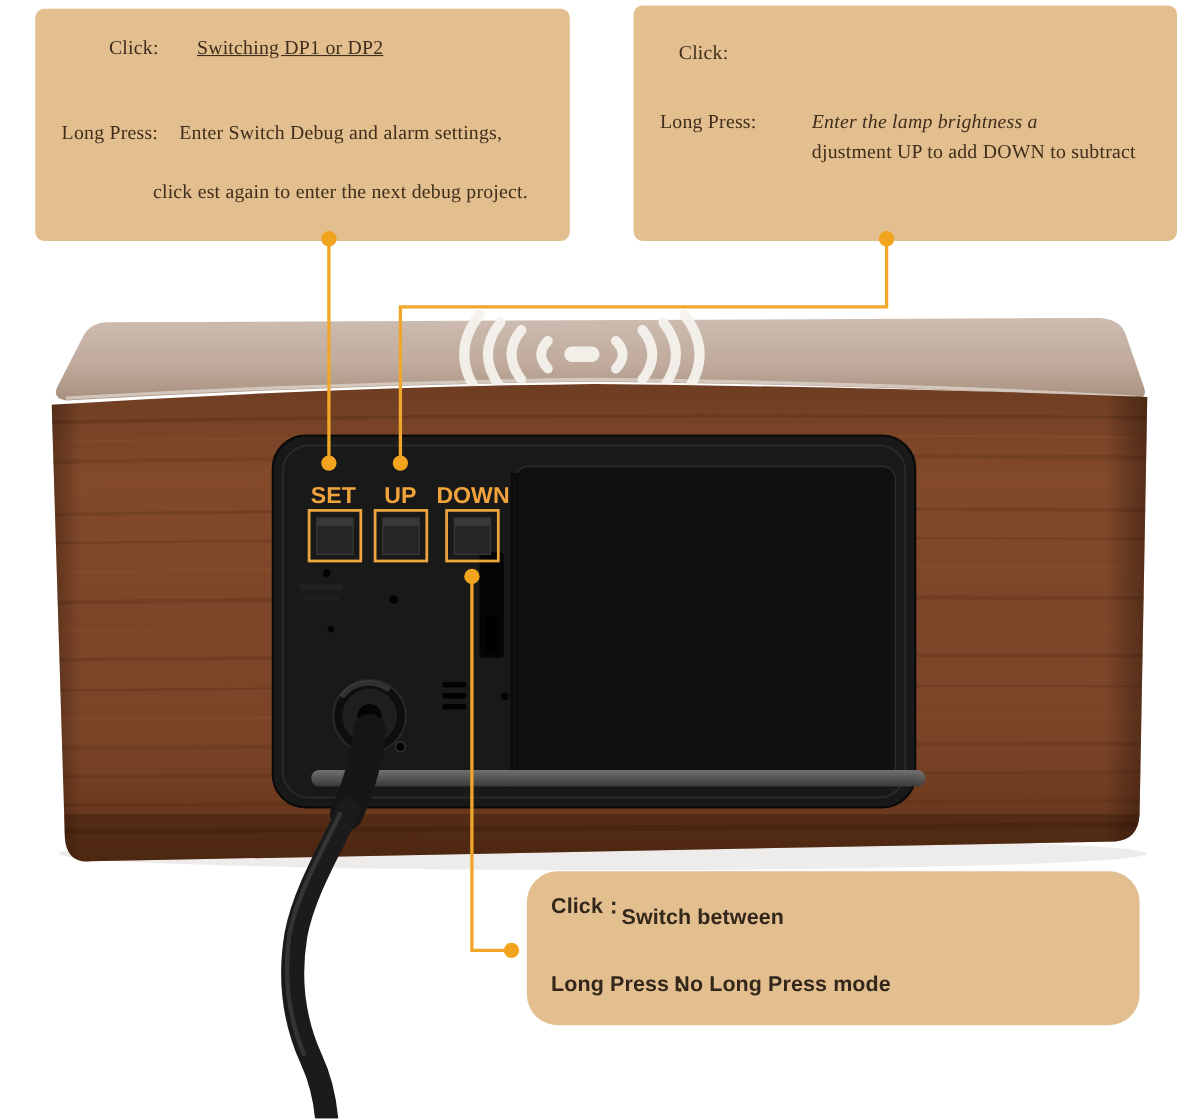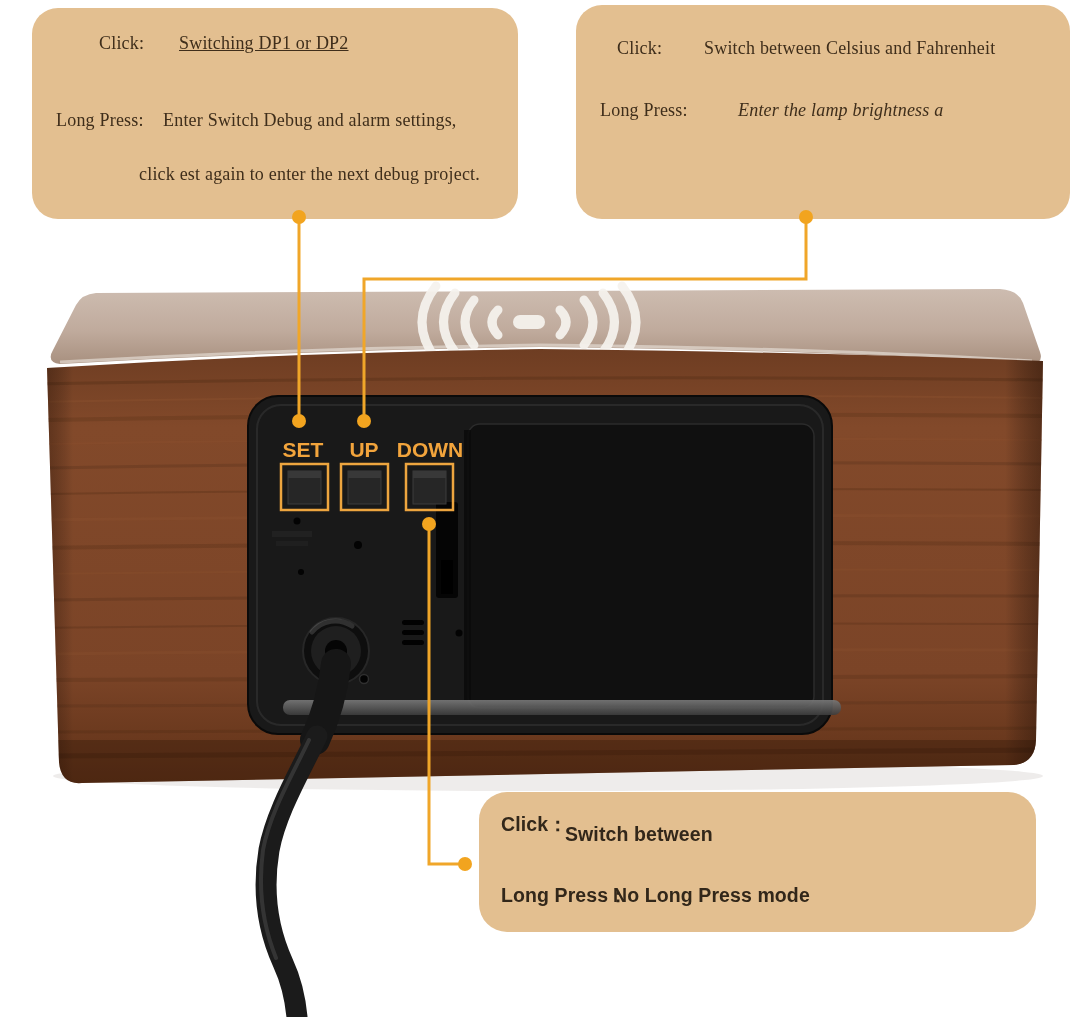--- a/index.html
+++ b/index.html
@@ -1,21 +1,21 @@
 <!DOCTYPE html>
 <html><head>
 <meta charset="utf-8">
 <style>
   html,body { margin:0; padding:0; background:#ffffff; }
   .stage {
     position:relative; width:1079px; height:1017px; background:#ffffff;
     overflow:hidden; font-family:"Liberation Serif", serif;
   }
   .callout {
-    position:absolute; background:#e3bf90; border-radius:26px;
+    position:absolute; background:#e3bf90; border-radius:8px;
     color:#3f2e1b;
   }
   .callout .t {
     position:absolute; white-space:nowrap; line-height:1.15;
     font-size:18px; letter-spacing:0.2px;
   }
   .callout.serif .t { font-family:"Liberation Serif", serif; }
   .callout.sans  { border-radius:28px; }
   .callout.sans .t {
     font-family:"Liberation Sans", sans-serif; font-weight:700;
@@ -35,23 +35,23 @@
   <div class="callout serif" style="left:32px;top:8px;width:486px;height:211px;">
     <span class="t" style="left:67px;top:25px;">Click:</span>
     <span class="t" style="left:147px;top:25px;text-decoration:underline;">Switching DP1 or DP2</span>
     <span class="t" style="left:24px;top:102px;">Long Press:</span>
     <span class="t" style="left:131px;top:102px;">Enter Switch Debug and alarm settings,</span>
     <span class="t" style="left:107px;top:156px;font-family:Liberation Serif, serif;">click est again to enter the next debug project.</span>
   </div>
 
   <div class="callout serif" style="left:576px;top:5px;width:494px;height:214px;">
     <span class="t" style="left:41px;top:33px;">Click:</span>
-    <span class="t" style="left:128px;top:33px;">Switch between Celsius and Fahrenheit</span>
     <span class="t" style="left:24px;top:95px;">Long Press:</span>
     <span class="t" style="left:162px;top:95px;font-style:italic;">Enter the lamp brightness a</span>
+    <span class="t" style="left:162px;top:123px;">djustment UP to add DOWN to subtract</span>
   </div>
 
   <div class="callout sans" style="left:463px;top:792px;width:557px;height:140px;margin-left:16px;">
     <span class="t" style="left:22px;top:21px;">Click：</span>
     <span class="t" style="left:86px;top:31px;">Switch between</span>
     <span class="t" style="left:22px;top:92px;">Long Press：</span>
     <span class="t" style="left:134px;top:92px;">No Long Press mode</span>
   </div>
 
   <svg class="scene" viewBox="0 0 1079 1017">

